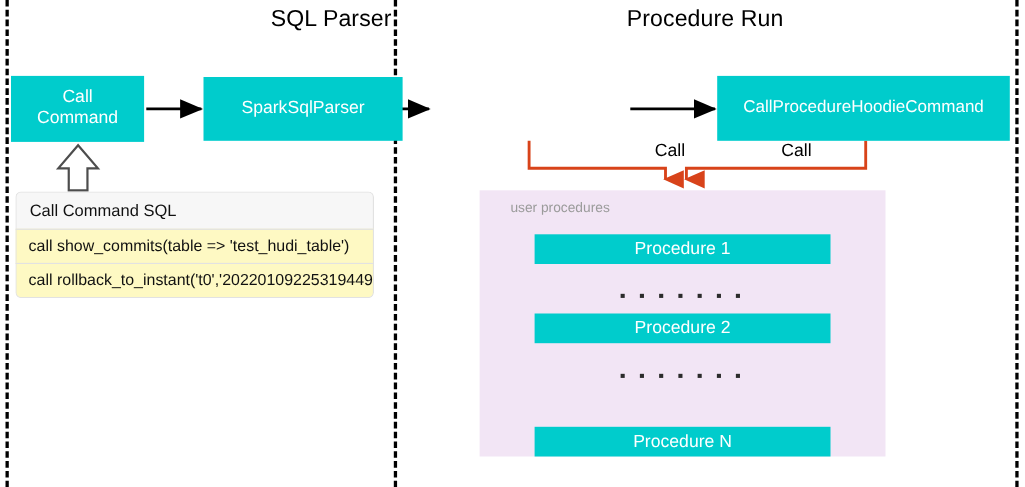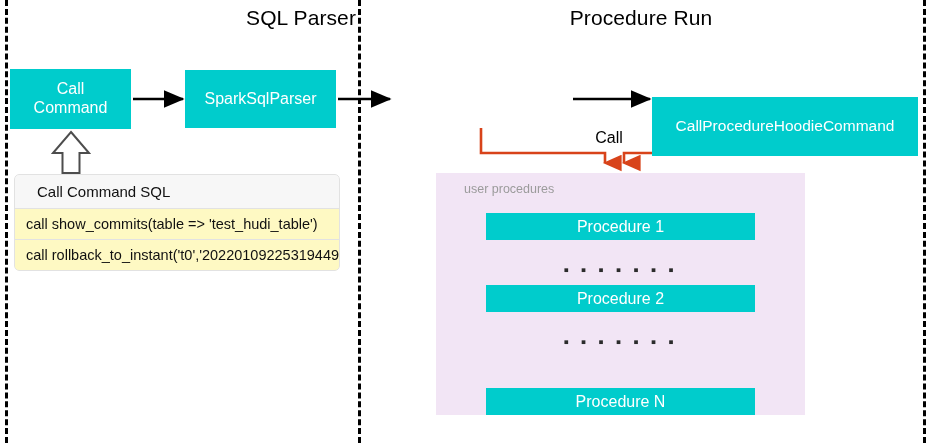--- a/index.html
+++ b/index.html
@@ -51,23 +51,23 @@
     display: flex;
     align-items: center;
     justify-content: center;
     text-align: center;
     font-size: 16px;
     line-height: 1.18;
     box-sizing: border-box;
     padding: 2px 4px;
   }
   .node.n-call-command  { left: 10px;  top: 69px; width: 121px; height: 60px; }
-  .node.n-spark-parser  { left: 185px; top: 70px; width: 151px; height: 58px; }
+  .node.n-spark-parser  { left: 185px; top: 70px; width: 181px; height: 58px; }
   .node.n-hoodie-proc   { left: 392px; top: 69px; width: 179px; height: 59px; }
-  .node.n-call-cmd-hood { left: 652px; top: 69px; width: 266px; height: 59px; font-size: 15.5px; margin-top: 28px; }
+  .node.n-call-cmd-hood { left: 652px; top: 69px; width: 266px; height: 59px; font-size: 15.5px; }
 
   .node .lbl { display: block; }
 
   
   .wire {
     position: absolute;
     left: 0;
     top: 0;
     width: 932px;
     height: 443px;
@@ -90,21 +90,21 @@
     box-sizing: border-box;
     border: 1px solid #e2e2e2;
     background: #fef9c3;
     padding: 7px 11px;
     white-space: nowrap;
     overflow: hidden;
   }
   .sql-row.head {
     background: #f7f7f7;
     border-radius: 5px 5px 0 0;
-    padding: 8px 22px;
+    padding: 8px 12px;
     font-size: 15px;
   }
   .sql-row.r1 { margin-top: -1px; }
   .sql-row.r2 { margin-top: -1px; border-radius: 0 0 5px 5px; }
 
   
   .proc-panel {
     position: absolute;
     left: 436px;
     top: 173px;

